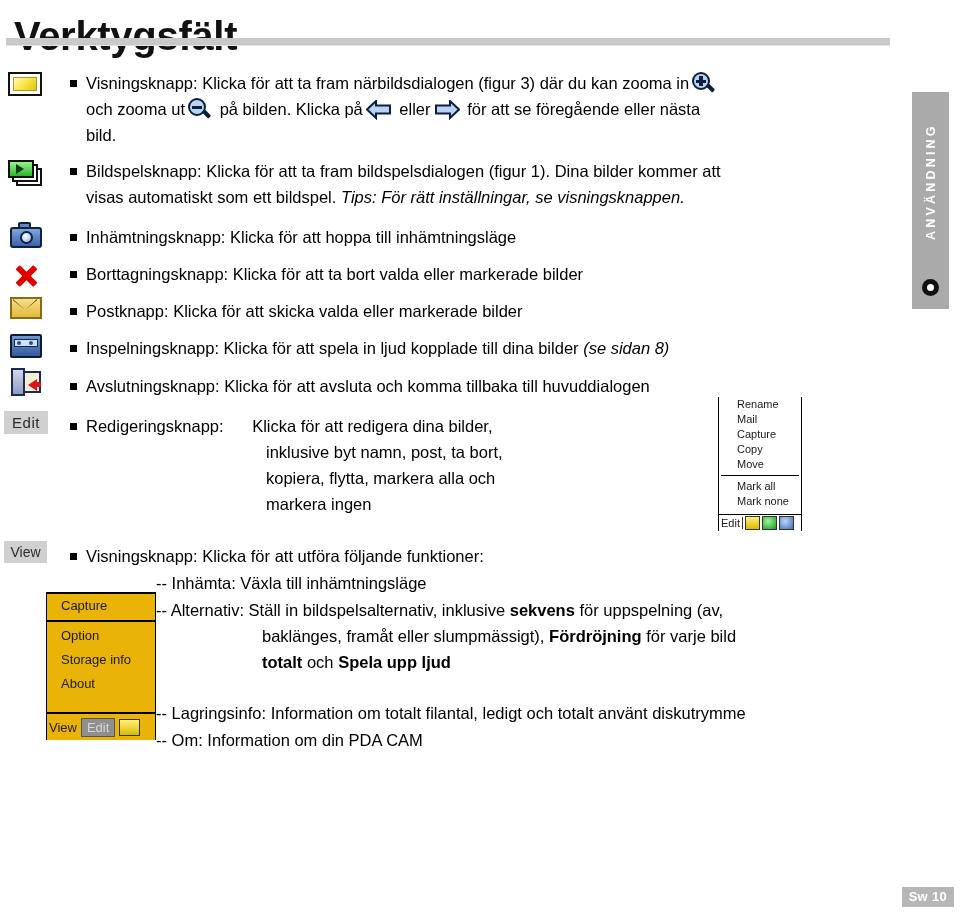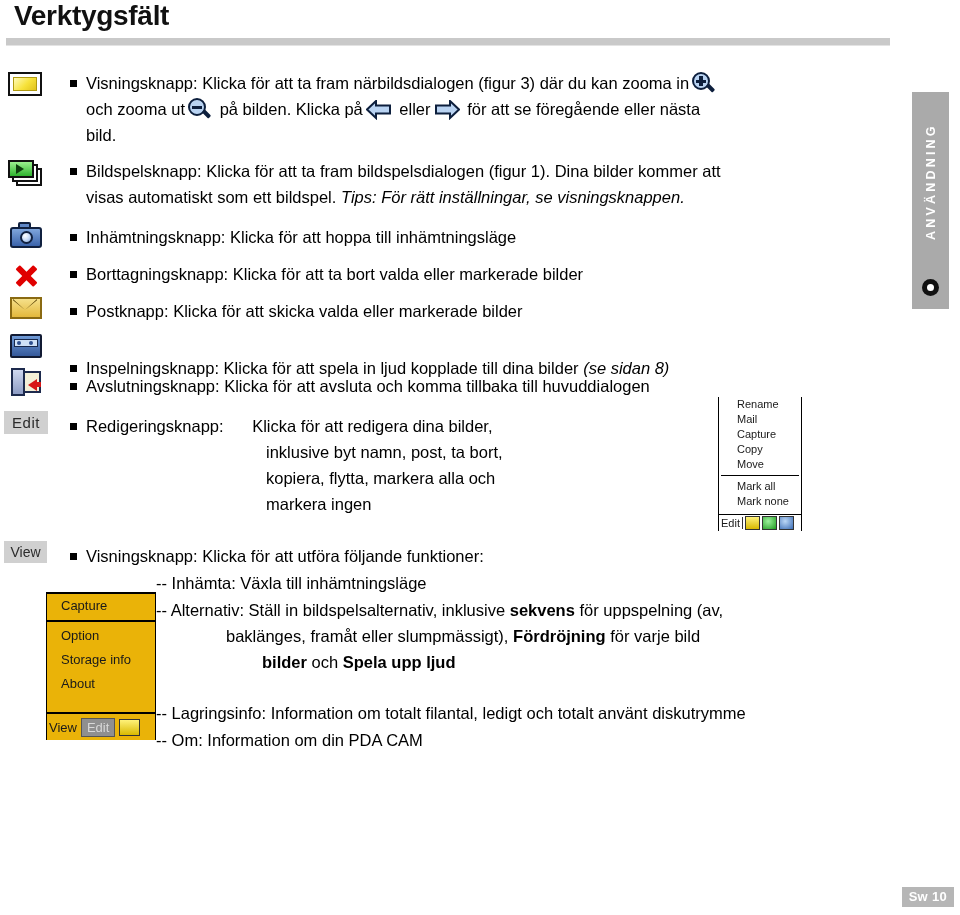--- a/index.html
+++ b/index.html
@@ -14,22 +14,22 @@
     overflow: hidden;
     font-family: "Liberation Sans", sans-serif;
     color: #000000;
     -webkit-font-smoothing: antialiased;
   }
 
   
   .page-title {
     position: absolute;
     left: 14px;
-    top: 0;
-    font-size: 28px;
+    top: 14px;
+    font-size: 40px;
     font-weight: bold;
     letter-spacing: -0.3px;
     color: #111111;
     white-space: nowrap;
   }
   .header-rule {
     position: absolute;
     left: 6px;
     top: 38px;
     width: 884px;
@@ -493,21 +493,21 @@
 </div>
 
 <div class="para" style="left:70px; top:261px; width:850px;">
   <span class="bullet-sq"></span><span>Borttagningsknapp: Klicka för att ta bort valda eller markerade bilder</span>
 </div>
 
 <div class="para" style="left:70px; top:298px; width:850px;">
   <span class="bullet-sq"></span><span>Postknapp: Klicka för att skicka valda eller markerade bilder</span>
 </div>
 
-<div class="para" style="left:70px; top:355px; width:860px;">
+<div class="para" style="left:70px; top:335px; width:860px;">
   <span class="bullet-sq"></span><span>Inspelningsknapp: Klicka för att spela in ljud kopplade till dina bilder</span>
   <em class="it">(se sidan 8)</em>
 </div>
 
 <div class="para" style="left:70px; top:373px; width:860px;">
   <span class="bullet-sq"></span><span>Avslutningsknapp: Klicka för att avsluta och komma tillbaka till huvuddialogen</span>
 </div>
 
 <div class="para" style="left:70px; top:413px; width:600px;">
   <div style="position:relative;">
@@ -543,27 +543,27 @@
 <div class="para" style="left:156px; top:570px; width:790px;">
   <span>-- Inhämta: Växla till inhämtningsläge</span>
 </div>
 
 <div class="para" style="left:156px; top:597px; width:790px;">
   <div>
     <span>-- Alternativ: Ställ in bildspelsalternativ, inklusive</span>
     <b class="bd">sekvens</b>
     <span>för uppspelning (av,</span>
   </div>
-  <div style="margin-left:70px;">
+  <div style="margin-left:106px;">
     <span>baklänges, framåt eller slumpmässigt),</span>
     <b class="bd">Fördröjning</b>
     <span>för varje bild</span>
   </div>
   <div style="margin-left:106px;">
-    <b class="bd">bilder</b>
+    <b class="bd">totalt</b>
     <span>och</span>
     <b class="bd">Spela upp ljud</b>
   </div>
 </div>
 
 <div class="para" style="left:156px; top:700px; width:800px;">
   <span>-- Lagringsinfo: Information om totalt filantal, ledigt och totalt använt diskutrymme</span>
 </div>
 
 <div class="para" style="left:156px; top:727px; width:800px;">

